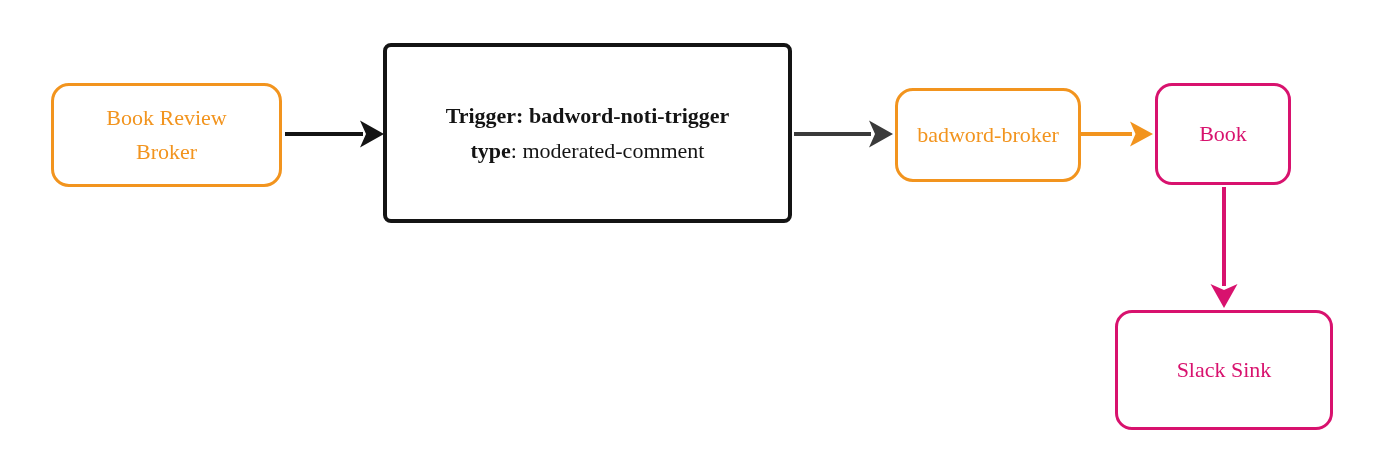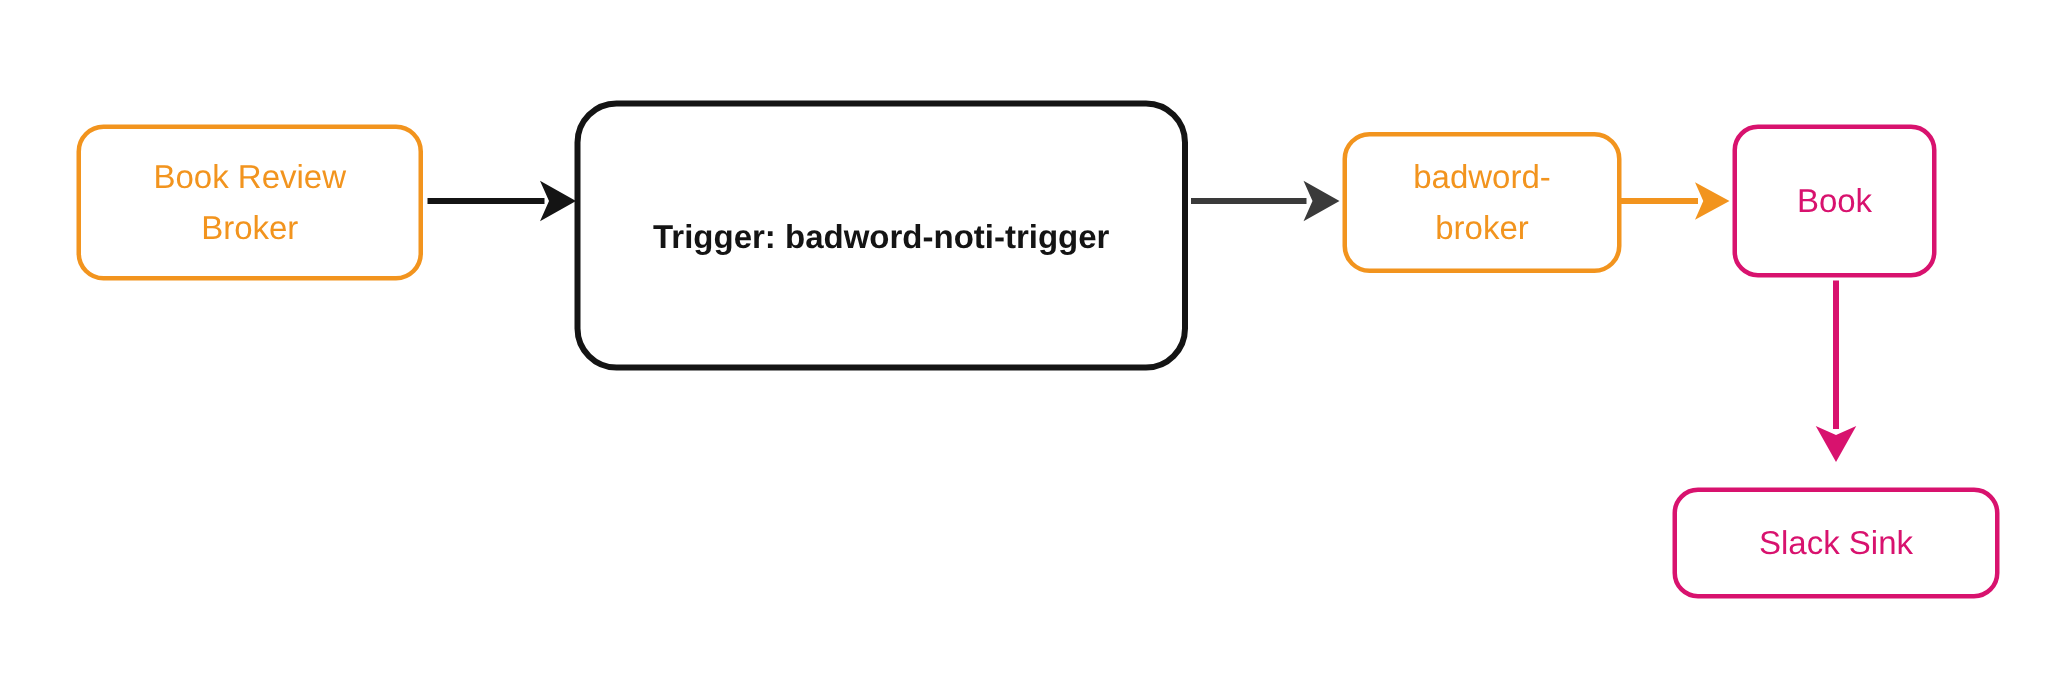--- a/index.html
+++ b/index.html
@@ -9,21 +9,21 @@
     --arrow-dark: #3A3A3A;
     --background: #FFFFFF;
   }
   * { box-sizing: border-box; }
   html, body { margin: 0; padding: 0; background: var(--background); }
   .canvas {
     position: relative;
     width: 1375px;
     height: 465px;
     background: var(--background);
-    font-family: Liberation Sans, sans-serif;
+    font-family: Liberation Serif, serif;
     overflow: hidden;
   }
   .edges-layer {
     position: absolute;
     left: 0; top: 0;
     width: 1375px; height: 465px;
     pointer-events: none;
   }
   .node {
     position: absolute;
@@ -42,28 +42,27 @@
     border-radius: 18px;
   }
   .node.pink {
     border: 3.5px solid var(--pink);
     color: var(--pink);
     border-radius: 17px;
   }
   .node.dark {
     border: 4px solid var(--ink);
     color: var(--ink);
-    border-radius: 28px;
-    margin-top: 24px;
+    border-radius: 8px;
   }
   #node-book-review-broker { left: 51px; top: 83px; width: 231px; height: 104px; padding: 0 25px; }
   #node-trigger            { left: 383px; top: 43px; width: 409px; height: 180px; line-height: 35px; }
   #node-badword-broker     { left: 895px; top: 88px; width: 186px; height: 94px; padding: 0 14px; }
   #node-pipe               { left: 1155px; top: 83px; width: 136px; height: 102px; }
-  #node-slack-sink         { left: 1115px; top: 325px; width: 218px; height: 74px; }
+  #node-slack-sink         { left: 1115px; top: 310px; width: 218px; height: 120px; }
   .trigger-line b { font-weight: bold; }
   .shaft { fill: none; }
   .shaft.black  { stroke: var(--ink);        stroke-width: 4; }
   .shaft.dark   { stroke: var(--arrow-dark); stroke-width: 4; }
   .shaft.orange { stroke: var(--orange);     stroke-width: 4; }
   .shaft.pink   { stroke: var(--pink);       stroke-width: 4; }
   .head.black  { fill: var(--ink);        stroke: none; }
   .head.dark   { fill: var(--arrow-dark); stroke: none; }
   .head.orange { fill: var(--orange);     stroke: none; }
   .head.pink   { fill: var(--pink);       stroke: none; }
@@ -91,20 +90,21 @@
       <path class="head pink" d="M1210.5 284 L1224 308 L1237.5 284 L1224 290 Z"></path>
     </g>
   </svg>
 
   <div class="node orange" id="node-book-review-broker">
     <span>Book Review Broker</span>
   </div>
 
   <div class="node dark" id="node-trigger">
     <div class="trigger-line"><b>Trigger: badword-noti-trigger</b></div>
+    <div class="trigger-line"><b>type</b><span>: moderated-comment</span></div>
   </div>
 
   <div class="node orange" id="node-badword-broker">
     <span>badword-broker</span>
   </div>
 
   <div class="node pink" id="node-pipe">
     <span>Book</span>
   </div>
 

